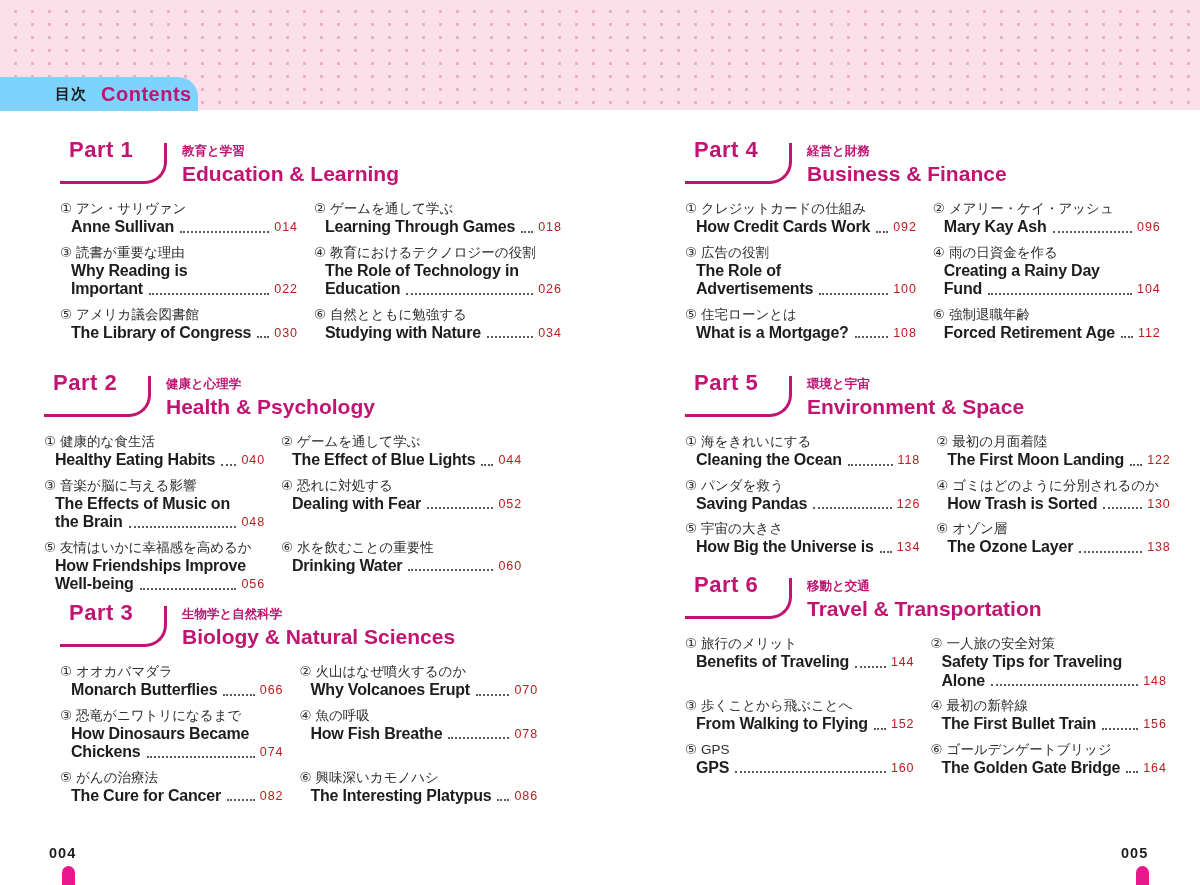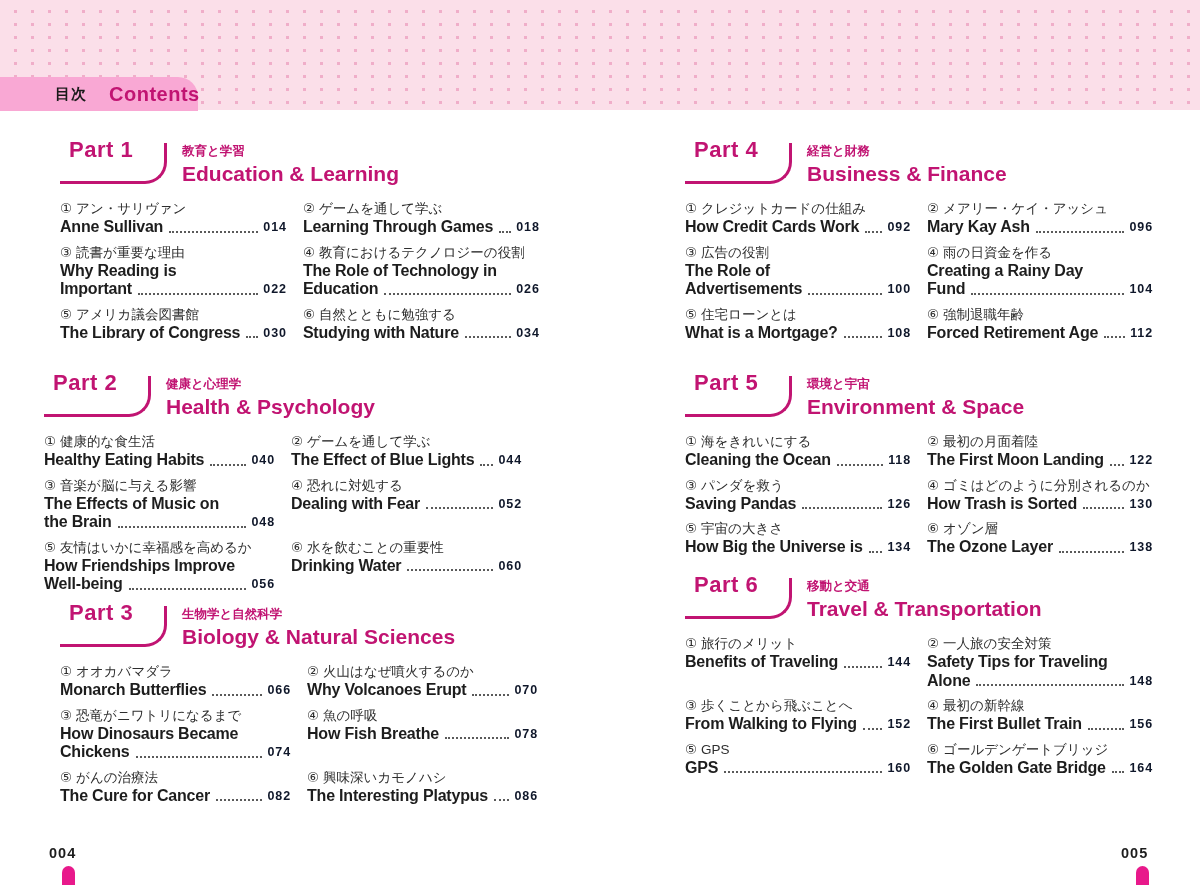--- a/index.html
+++ b/index.html
@@ -9,22 +9,22 @@
   }
   
   .dot-band{
     position:absolute;left:0;top:0;width:1200px;height:110px;
     background-color:var(--band-bg,#fbdfe9);
     background-image:radial-gradient(circle,var(--band-dot,#f0aec9) 1.5px,transparent 1.7px);
     background-size:17px 13px;background-position:7px 5px;
   }
   
   .contents-tab{
-    position:absolute;left:0;top:77px;width:198px;height:34px;background:#f9a8d4;
-    border-top-right-radius:20px;display:flex;align-items:center;gap:22px;
+    position:absolute;left:0;top:77px;width:198px;height:34px;background:#7dd3fc;
+    border-top-right-radius:20px;display:flex;align-items:center;gap:14px;
     padding-left:55px;box-sizing:border-box;
   }
   .toc-jp{font-weight:bold;font-size:15px;color:#1a1a1a;letter-spacing:1px;white-space:nowrap;}
   .toc-en{font-weight:bold;font-size:20px;color:var(--magenta,#c11472);letter-spacing:.5px;white-space:nowrap;}
 
   
   .part{position:absolute;}
   .part-header{display:flex;align-items:flex-start;}
   .part-badge{
     width:107px;height:41px;box-sizing:border-box;
@@ -34,26 +34,26 @@
     display:flex;align-items:flex-end;padding:0 0 18px 9px;flex:0 0 auto;
   }
   .part-label{font-size:22px;font-weight:bold;color:var(--magenta,#c11472);letter-spacing:.5px;white-space:nowrap;}
   .part-titles{margin-left:15px;padding-top:1px;}
   .part-jp{font-size:12.5px;font-weight:bold;color:var(--magenta,#c11472);line-height:15px;}
   .part-en{font-size:21px;font-weight:bold;color:var(--magenta,#c11472);line-height:25px;margin-top:2px;white-space:nowrap;}
 
   .items{display:grid;grid-template-columns:1fr 1fr;column-gap:16px;row-gap:6px;margin-top:13px;}
   .item-jp{display:flex;font-size:13.5px;line-height:19px;color:#2e2e2e;}
   .item-num{flex:0 0 auto;margin-right:4px;}
-  .item-en{}
+  .item-en{margin-left:11px;}
   .en-line{font-weight:bold;font-size:16px;line-height:18.5px;color:#1d1d1d;letter-spacing:-.2px;}
   .en-last{display:flex;align-items:flex-end;}
   .en-last .txt{white-space:nowrap;flex:0 0 auto;}
   .leader{flex:1 1 auto;min-width:12px;border-bottom:2px dotted #5a5a5a;margin:0 5px 4px 6px;}
-  .pg{font-weight:bold;font-size:12.5px;letter-spacing:.9px;color:#0f172a;line-height:18.5px;flex:0 0 auto;}
+  .pg{font-weight:normal;font-size:12.5px;letter-spacing:.9px;color:#b91c1c;line-height:18.5px;flex:0 0 auto;}
 
   
   .pageno{position:absolute;font-weight:bold;font-size:14.5px;color:#1d1d1d;letter-spacing:1px;}
   .pageno-left{left:49px;top:845px;}
   .pageno-right{left:1121px;top:845px;}
   .pagetab{position:absolute;top:866px;width:13px;height:19px;background:var(--tabpink,#e8198b);border-radius:6.5px 6.5px 0 0;}
   .pagetab-left{left:62px;}
   .pagetab-right{left:1136px;}
 </style>
 </head>

